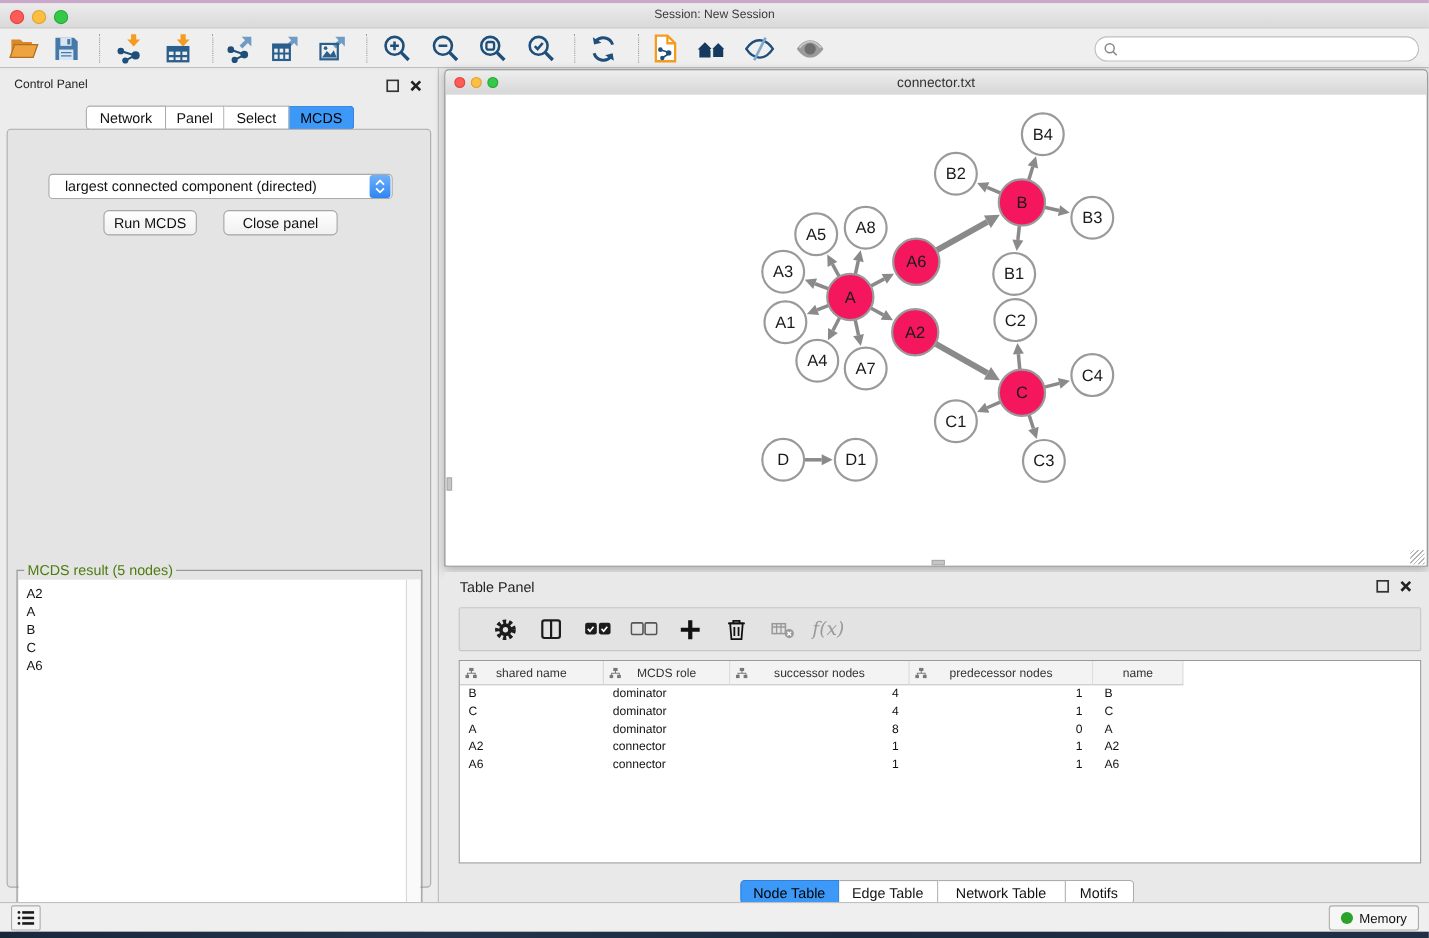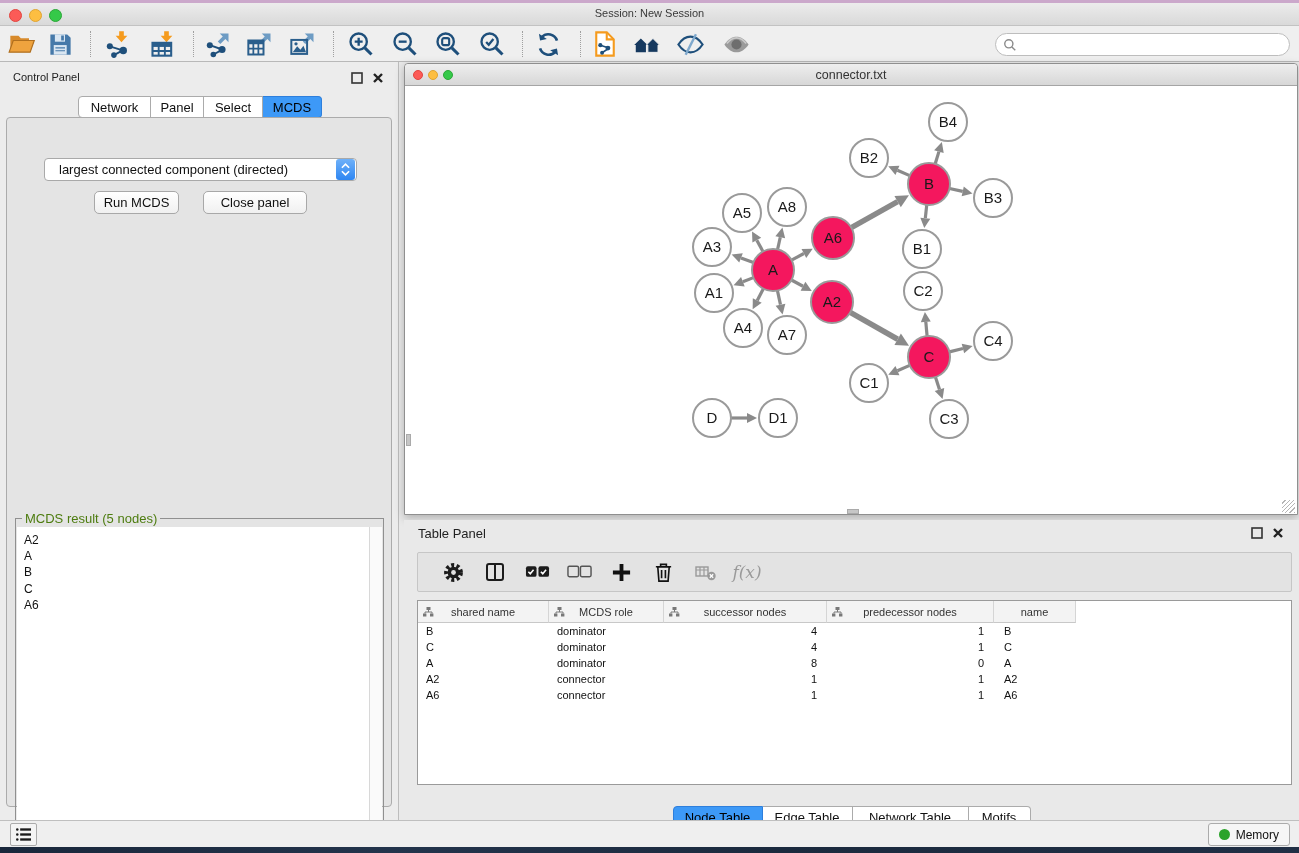--- a/index.html
+++ b/index.html
@@ -69,35 +69,35 @@
   .thumb-v { position:absolute; left:0; top:347px; width:5px; height:12px; background:#C6C6C6; border:1px solid #AAA; }
   .thumb-h { position:absolute; left:441px; bottom:0; width:12px; height:5px; background:#C6C6C6; border:1px solid #AAA; }
   .grip { position:absolute; right:1px; bottom:1px; width:13px; height:13px;
     background:repeating-linear-gradient(135deg,transparent 0 2px,#B5B5B5 2px 3px); }
 
   
   .table-panel { position:absolute; left:404px; top:520px; width:895px; height:296px; background:#E9E9E9; }
   .tp-title { position:absolute; left:14px; top:6px; font-size:13px; color:#222; }
   .table-panel .panel-btns { right:15px; top:7px; }
   .tp-toolbar { position:absolute; left:13px; top:32px; width:875px; height:40px;
-    background:#E3E3E3; border:1px solid #C6C6C6; border-radius:2px; display:flex; align-items:center; gap:16px; padding-left:22px; }
+    background:#E3E3E3; border:1px solid #C6C6C6; border-radius:2px; display:flex; align-items:center; gap:16px; padding-left:28px; }
   .tp-ic { width:26px; height:24px; display:flex; align-items:center; justify-content:center; }
   .fx { font-family:"DejaVu Serif",serif; font-style:italic; font-size:17px; color:#9a9a9a; }
   .datatable { position:absolute; left:13px; top:80px; width:875px; height:185px; background:#fff; border:1px solid #9A9A9A; overflow:hidden; }
   .dt-head { display:grid; grid-template-columns:131px 115px 163px 167px 82px 1fr; height:22px; }
   .dt-hcell { background:#F3F3F3; border-right:1px solid #D5D5D5; border-bottom:1px solid #C8C8C8;
     font-size:11px; color:#333; display:flex; align-items:center; justify-content:center; gap:5px; position:relative; }
   .dt-hcell .sorticon { position:absolute; left:5px; }
   .dt-hcell.filler { background:#fff; border-right:none; border-bottom:none; }
   .dt-row { display:grid; grid-template-columns:131px 115px 163px 167px 82px 1fr; height:16px; }
   .dt-cell { font-size:11px; color:#111; display:flex; align-items:center; }
   .dt-cell.l { padding-left:8px; justify-content:flex-start; }
   .dt-cell.l2 { padding-left:10px; justify-content:flex-start; }
   .dt-cell.r { padding-right:10px; justify-content:flex-end; }
-  .tp-tabs { position:absolute; left:0; right:0; top:286px; display:flex; justify-content:center; }
+  .tp-tabs { position:absolute; left:0; right:0; top:280px; display:flex; justify-content:center; }
 
   
   .statusbar { position:absolute; left:0; top:820px; width:1299px; height:27px;
     background:#EFEFEF; border-top:1px solid #BFBFBF; }
   .list-btn { position:absolute; left:10px; top:2px; width:27px; height:23px; background:#F4F4F4;
     border:1px solid #ABABAB; border-radius:2px; display:flex; align-items:center; justify-content:center; }
   .memory-btn { position:absolute; right:9px; top:2px; height:23px; padding:0 10px; background:#F6F6F6;
     border:1px solid #ABABAB; border-radius:3px; display:flex; align-items:center; gap:6px; font-size:12px; color:#111; }
   .memdot { width:11px; height:11px; border-radius:50%; background:#2BA32B; }
   .bottom-strip { position:absolute; left:0; top:847px; width:1299px; height:6px;

